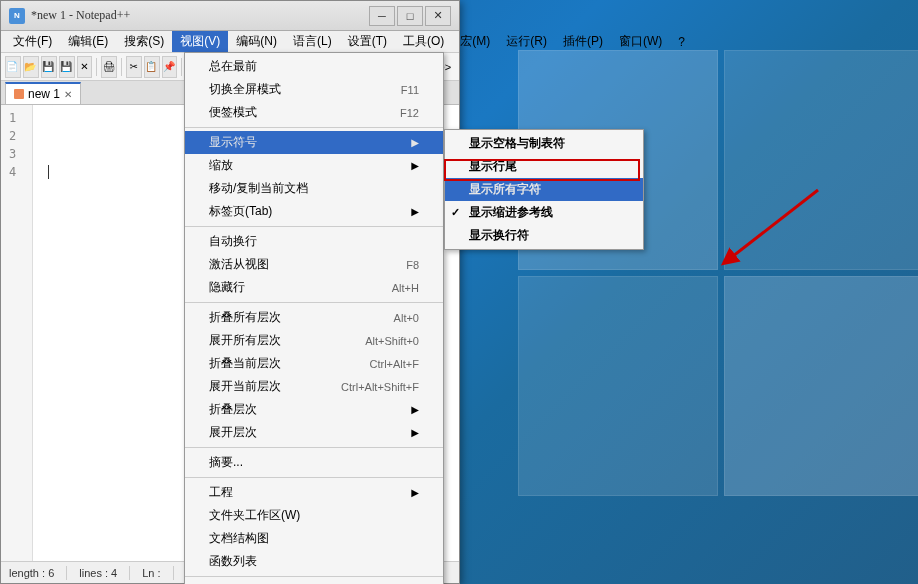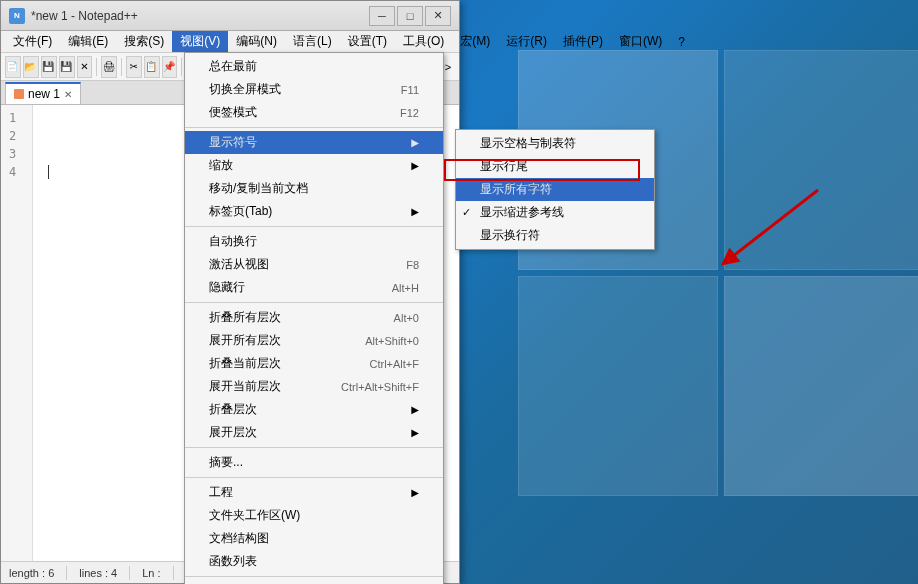--- a/index.html
+++ b/index.html
@@ -80,20 +80,21 @@
       align-items: center;
       justify-content: center;
       font-size: 9px;
       color: white;
       font-weight: bold;
     }
     .title-text {
       font-size: 12px;
       color: #333;
       flex: 1;
+      font-family: Liberation Serif, serif;
     }
     .title-buttons {
       display: flex;
       gap: 2px;
     }
     .title-btn {
       width: 26px;
       height: 20px;
       background: #e0e0e0;
       border: 1px solid #aaa;
@@ -289,23 +290,24 @@
     }
 
     
     .view-menu {
       left: 183px;
       top: 51px;
     }
 
     
     .symbol-submenu {
-      left: 454px;
+      left: 443px;
       top: 128px;
       min-width: 200px;
+      font-weight: bold;
     }
 
     
     .highlight-box {
       position: absolute;
       border: 2px solid #cc0000;
       pointer-events: none;
       z-index: 200;
     }
   </style>

